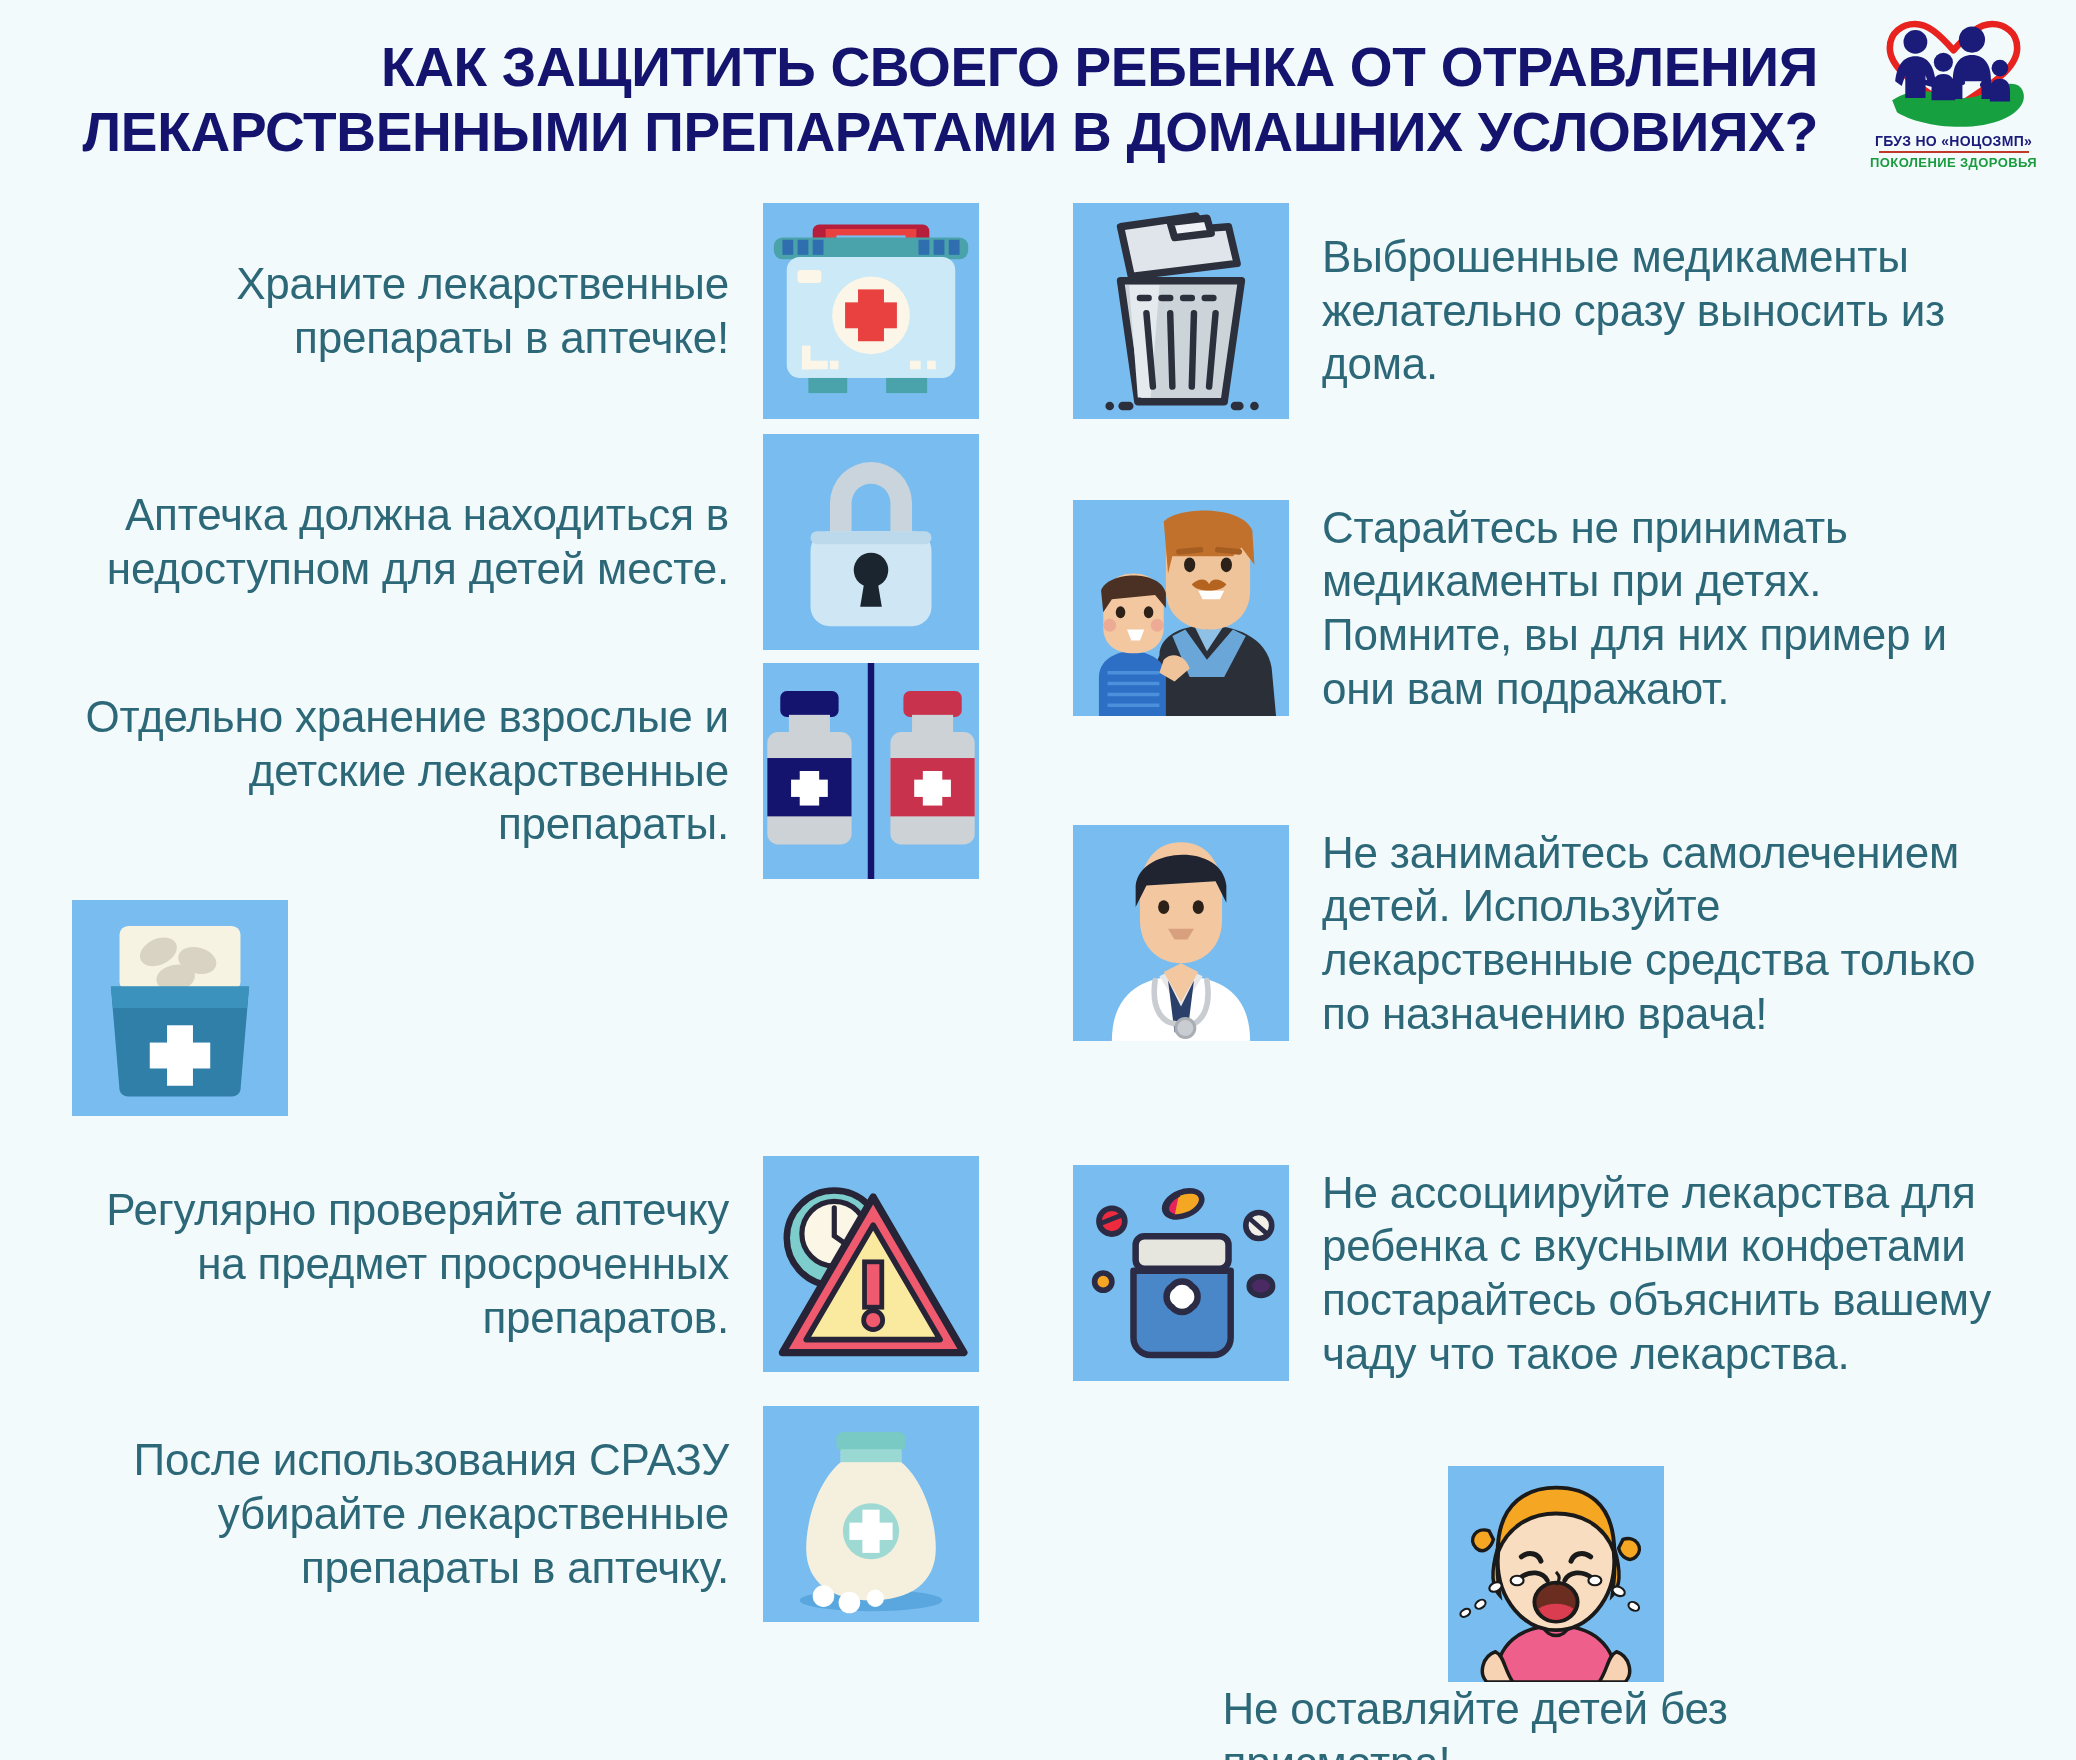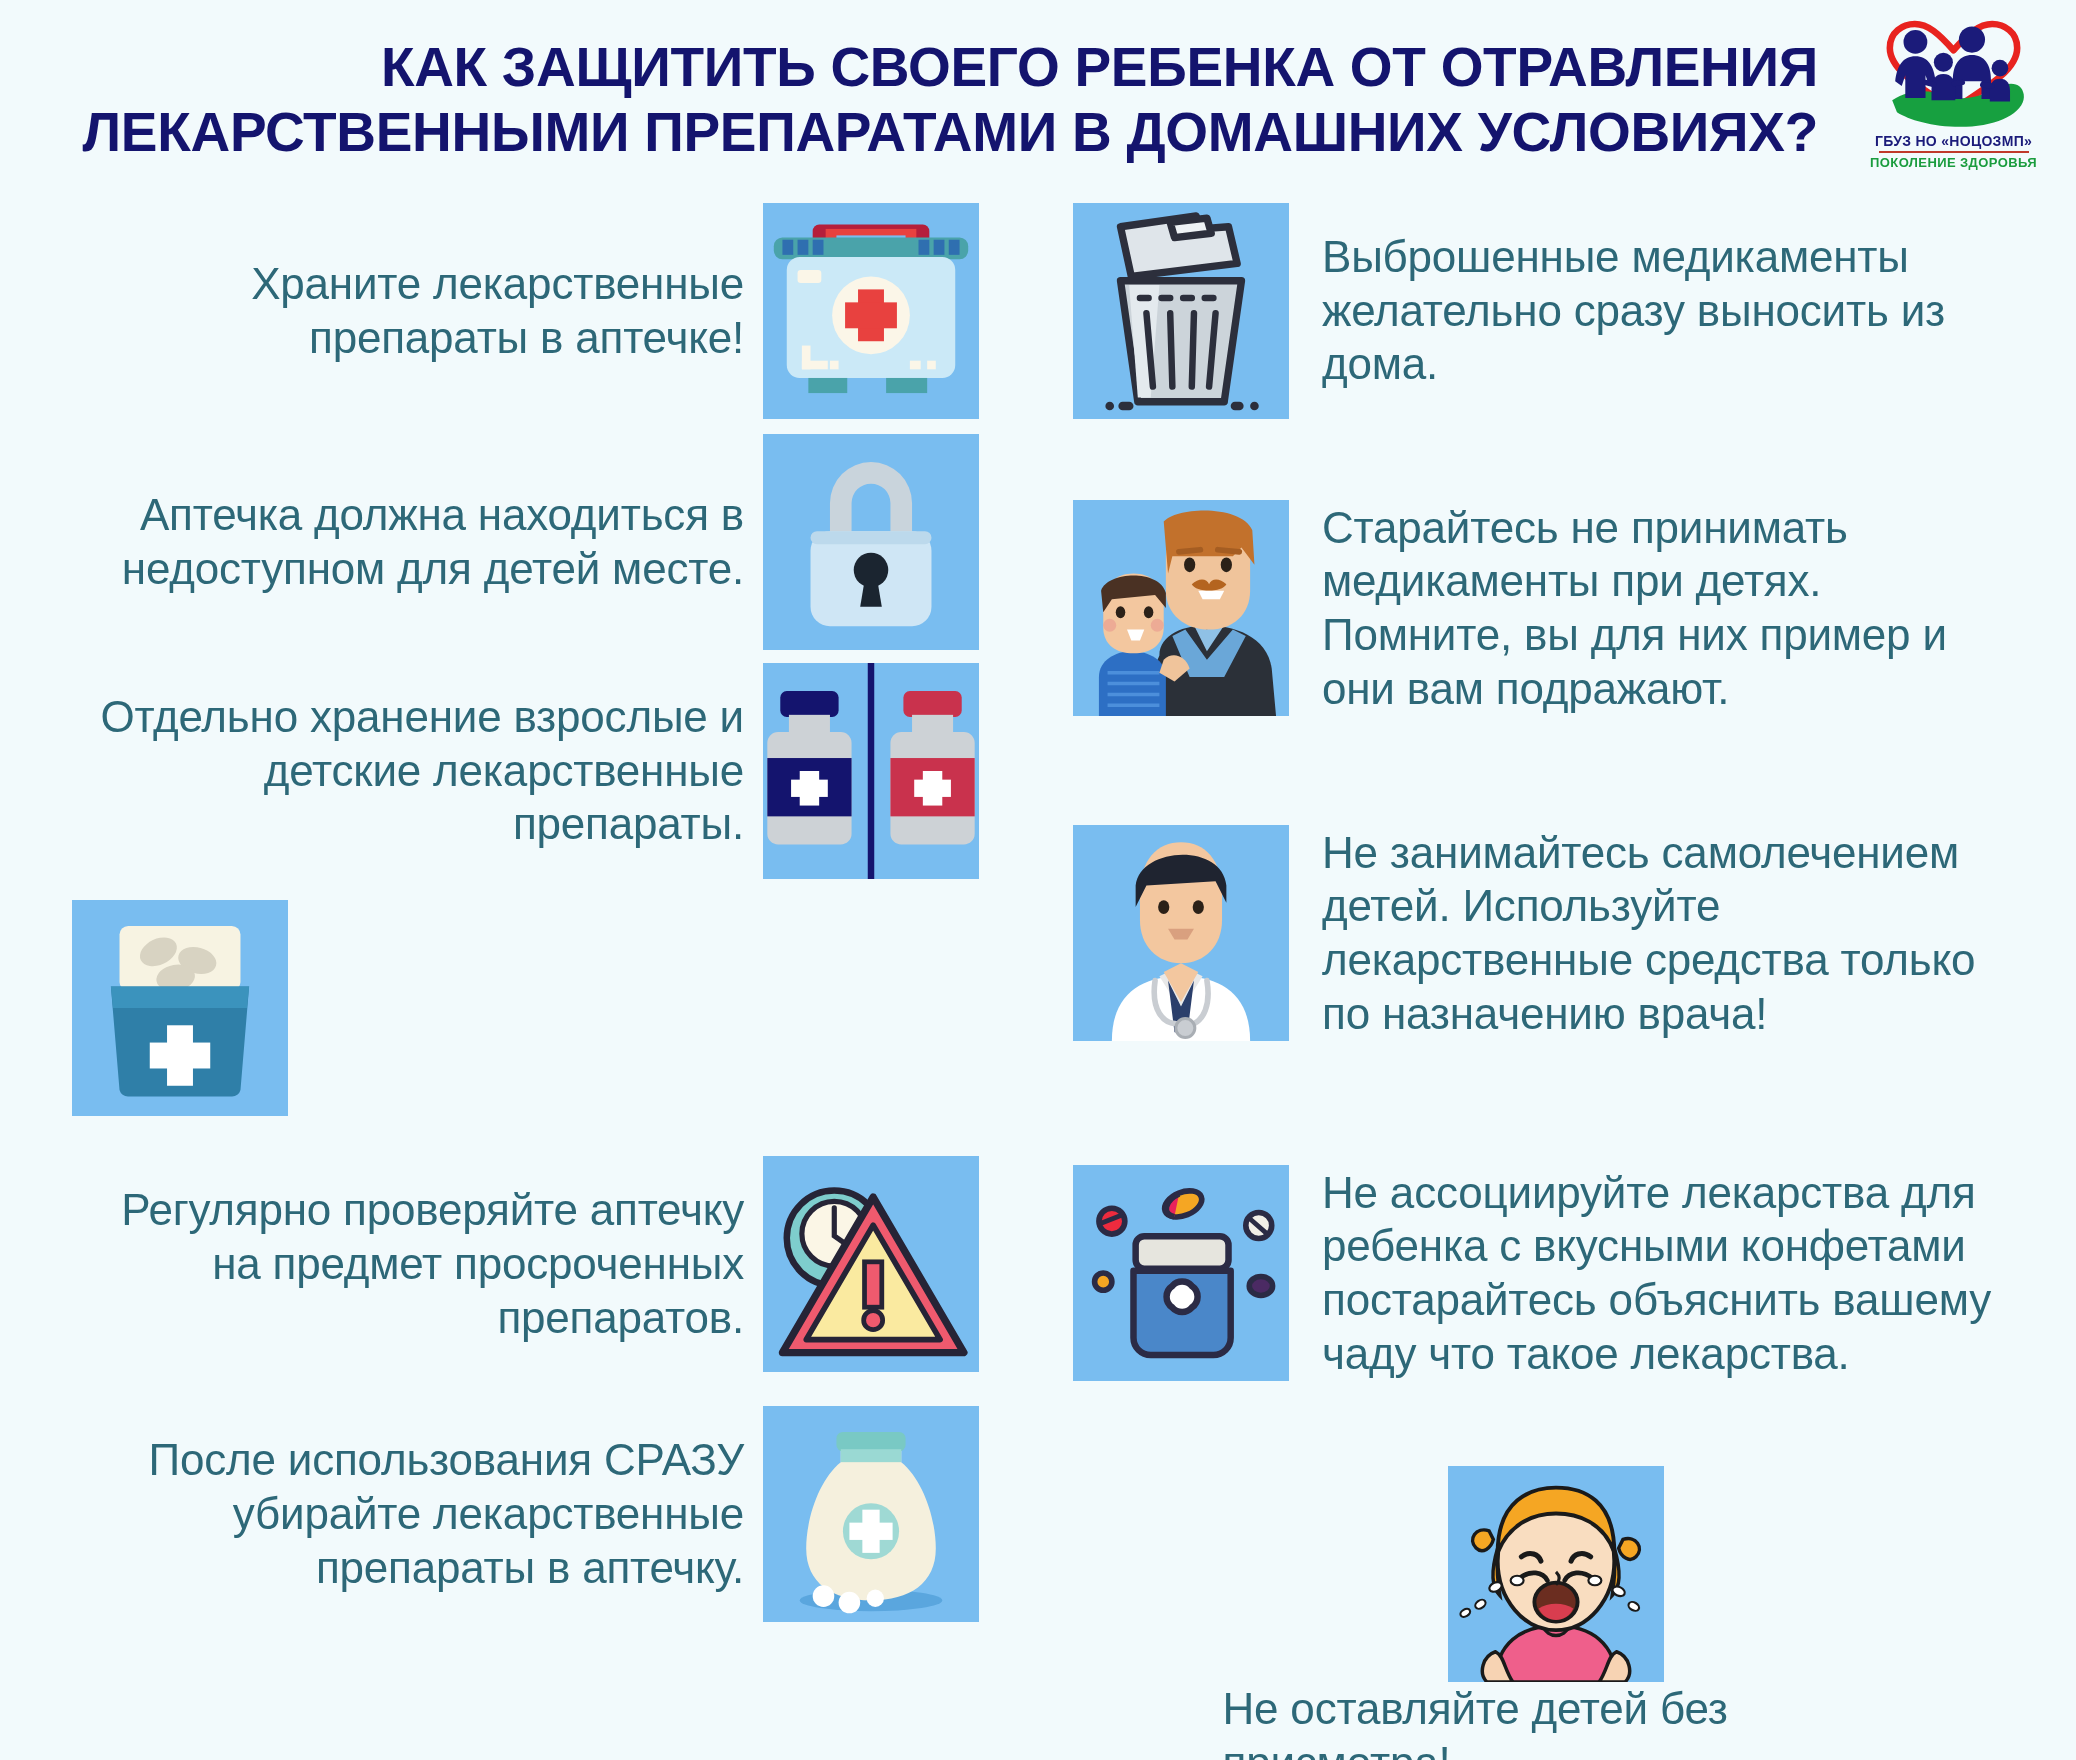--- a/index.html
+++ b/index.html
@@ -92,21 +92,21 @@
     color: #2d6878;
     font-size: 44px;
     line-height: 1.22;
     font-weight: 400;
     letter-spacing: -0.2px;
   }
   .copy.right-al { text-align: right; }
   .copy.left-al  { text-align: left; }
 
   
-  .lrow .copy { width: 691px; padding-right: 19px; }
+  .lrow .copy { width: 691px; padding-right: 34px; }
   
   .rrow .copy { width: 733px; padding-left: 33px; }
 </style>
 </head>
 <body>
 
 <div class="header">
 
   <div class="title">
     <span>КАК ЗАЩИТИТЬ СВОЕГО РЕБЕНКА ОТ ОТРАВЛЕНИЯ</span>

